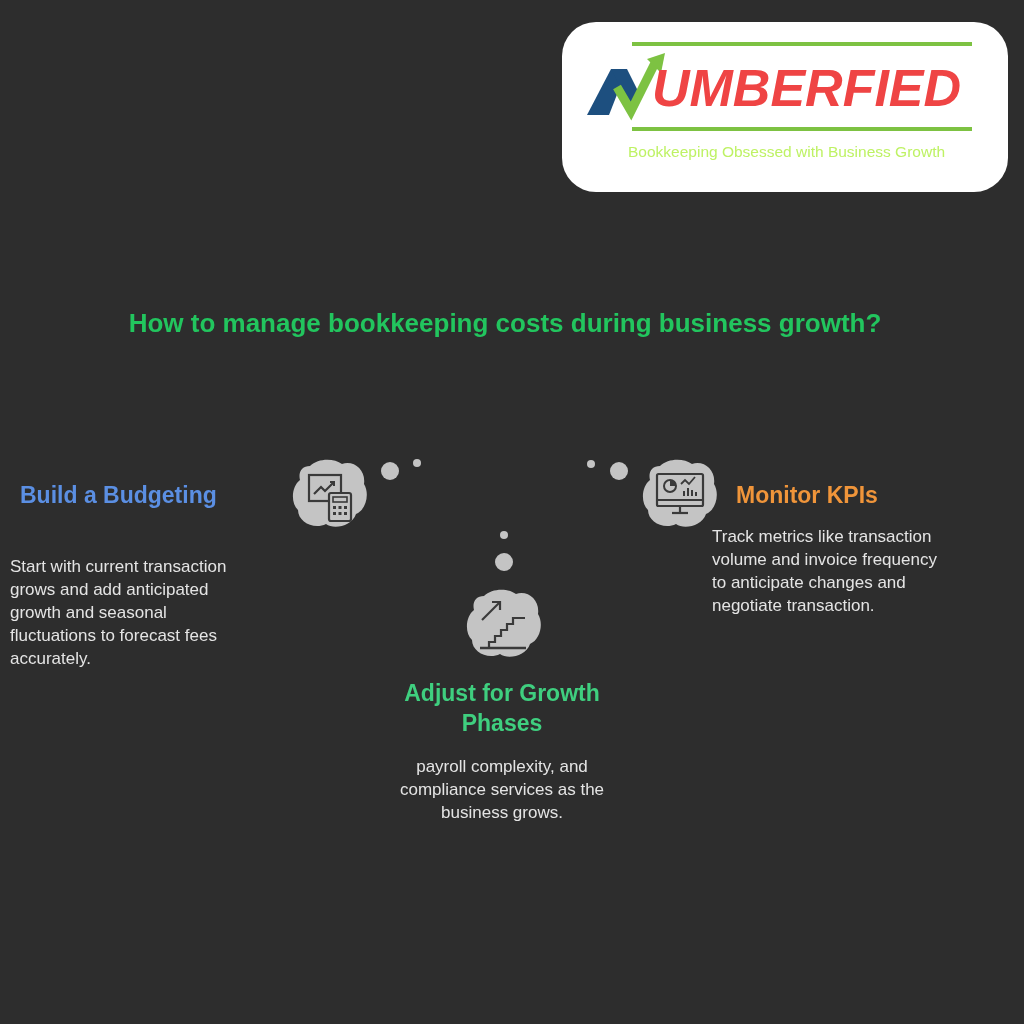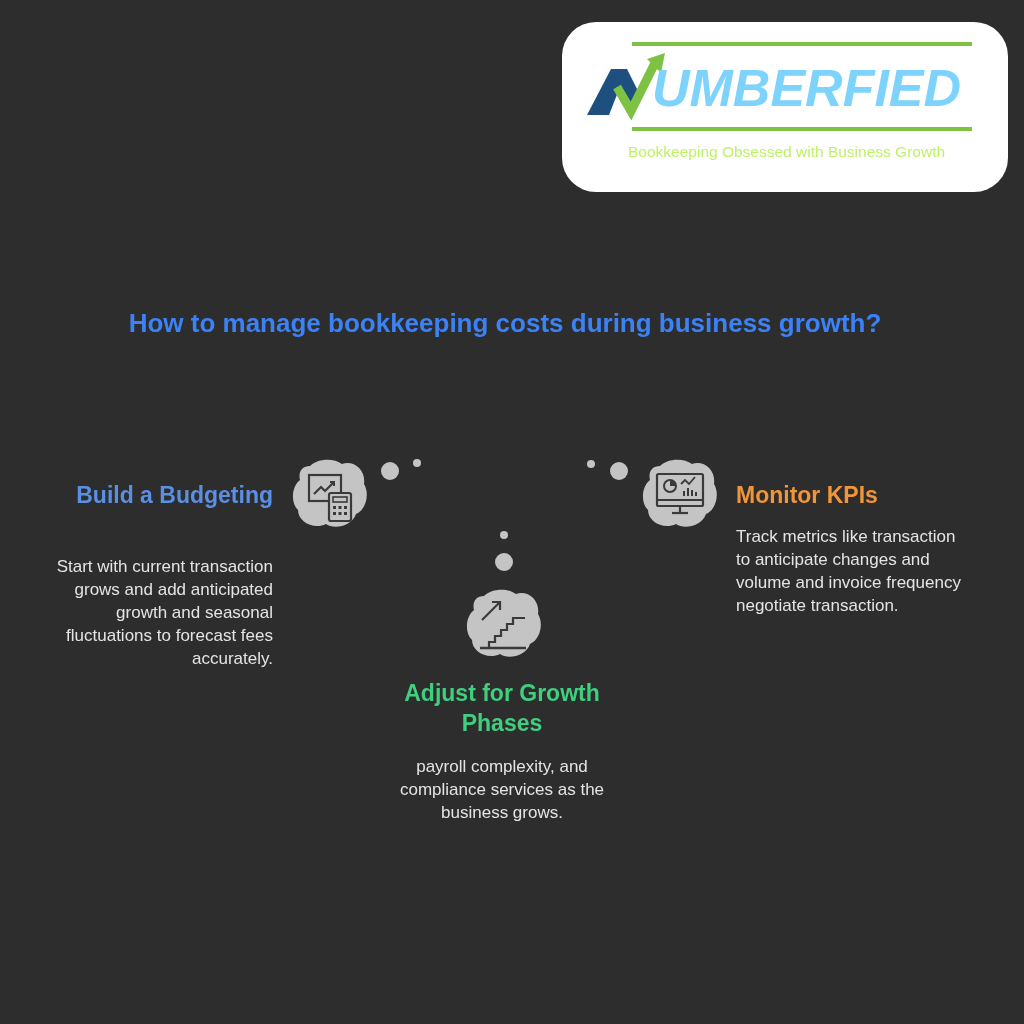--- a/index.html
+++ b/index.html
@@ -10,34 +10,34 @@
   .logo-card {
     position:absolute; left:562px; top:22px; width:446px; height:170px;
     background:#ffffff; border-radius:34px;
   }
   .logo-line { position:absolute; left:632px; width:340px; height:4px; background:#7dc242; }
   .logo-line.top { top:42px; }
   .logo-line.bot { top:127px; }
   .logo-mark { position:absolute; left:585px; top:47px; width:90px; height:75px; }
   .logo-word {
     position:absolute; left:652px; top:62px; font-size:52px; font-weight:bold; font-style:italic;
-    color:#7dd3fc; letter-spacing:0px; line-height:1;
+    color:#ef4444; letter-spacing:0px; line-height:1;
   }
   .tagline {
     position:absolute; left:628px; top:143px; font-size:15.5px; color:#bef264; white-space:nowrap;
   }
   .page-title {
     position:absolute; left:0; width:1010px; top:308px; text-align:center;
-    font-size:26px; font-weight:bold; color:#3b82f6;
+    font-size:26px; font-weight:bold; color:#22c55e;
   }
   .cloud { position:absolute; }
   .dot { position:absolute; background:#c4c4c4; border-radius:50%; }
   .heading { position:absolute; font-size:23px; font-weight:bold; line-height:30px; }
   .desc { position:absolute; font-size:17px; line-height:23px; color:#e4e4e4; }
-  .right-align { text-align:right; }
+  .right-align { }
   .center-align { text-align:center; }
 </style>
 </head>
 <body>
 
 <div class="logo-card"></div>
 <div class="logo-line top"></div>
 <div class="logo-line bot"></div>
 <svg class="logo-mark" viewBox="0 0 90 75">
   <polygon points="2,68 26,22 42,22 24,68" fill="#1d4f7f"></polygon>
@@ -113,18 +113,18 @@
   <polyline points="39,26 43,22 47,26 53,19" fill="none" stroke="#3a3a3a" stroke-width="1.8"></polyline>
   <g stroke="#3a3a3a" stroke-width="2">
     <line x1="42" y1="38" x2="42" y2="33"></line>
       <line x1="46" y1="38" x2="46" y2="30"></line>
     <line x1="50" y1="38" x2="50" y2="32"></line>
       <line x1="54" y1="38" x2="54" y2="34"></line>
   </g>
 </svg>
 
 <div class="heading" style="left:736px;width:260px;top:480px;color:#f0953a;">Monitor KPIs</div>
-<div class="desc" style="left:736px;width:280px;top:525px;">
+<div class="desc" style="left:712px;width:280px;top:525px;">
   <div>Track metrics like transaction</div>
+  <div>volume and invoice frequency</div>
   <div>to anticipate changes and</div>
-  <div>volume and invoice frequency</div>
   <div>negotiate transaction.</div>
 </div>
 
 </body></html>

